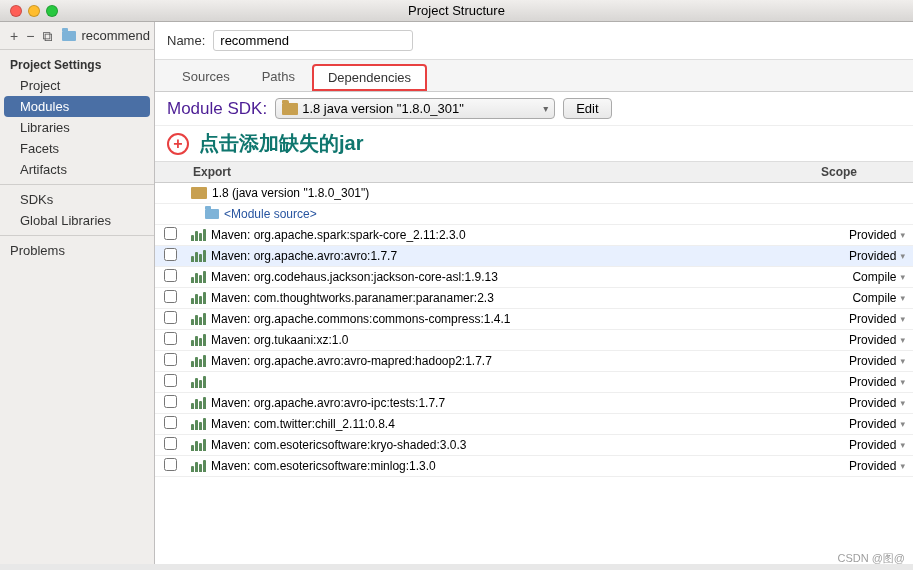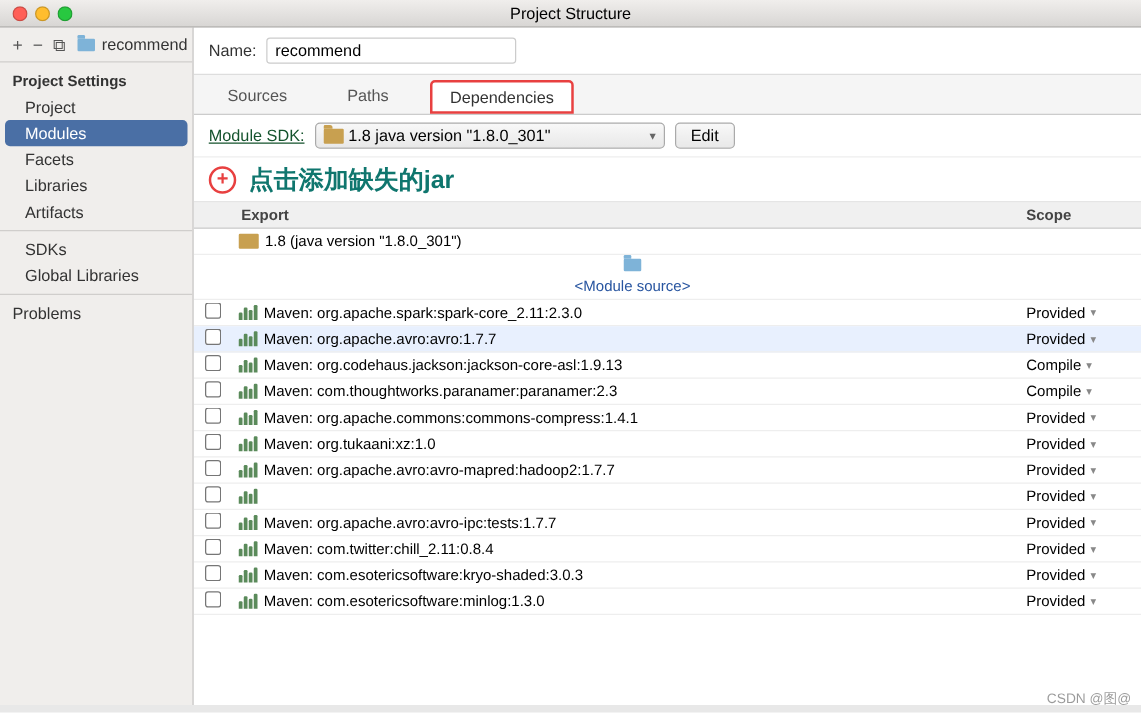--- a/index.html
+++ b/index.html
@@ -115,21 +115,21 @@
       border: 1px solid #ccc;
       border-radius: 3px;
       padding: 2px 6px;
       font-size: 13px;
       width: 200px;
     }
 
     .tabs {
       display: flex;
       padding: 4px 12px 0;
-      gap: 16px;
+      gap: 0;
       border-bottom: 1px solid #ccc;
       background: #f5f5f5;
     }
     .tab {
       padding: 4px 14px;
       font-size: 13px;
       cursor: pointer;
       color: #555;
       border: 1px solid transparent;
       border-bottom: none;
@@ -144,21 +144,21 @@
       border-radius: 4px 4px 0 0;
     }
 
     .sdk-row {
       display: flex;
       align-items: center;
       padding: 6px 12px;
       gap: 8px;
       border-bottom: 1px solid #eee;
     }
-    .sdk-label { font-size: 13px; color: #14532d; text-decoration: underline; }
+    .sdk-label { font-size: 17px; color: #4c1d95; }
     .sdk-select {
       display: flex;
       align-items: center;
       background: linear-gradient(to bottom, #f8f8f8, #e8e8e8);
       border: 1px solid #aaa;
       border-radius: 4px;
       padding: 2px 6px;
       font-size: 13px;
       cursor: pointer;
       min-width: 280px;
@@ -234,20 +234,21 @@
       padding: 3px 6px;
       display: flex;
       align-items: center;
       gap: 5px;
     }
     .dep-row .scope-cell {
       padding: 3px 8px;
       display: flex;
       align-items: center;
       gap: 4px;
+      justify-content: flex-end;
     }
 
     .maven-icon {
       display: inline-flex;
       gap: 1px;
       height: 12px;
       align-items: flex-end;
     }
     .maven-icon span {
       width: 3px;
@@ -347,24 +348,24 @@
     </div>
 
     <div class="sidebar-section-label">Project Settings</div>
     <div class="sidebar-item">
       <span>Project</span>
     </div>
     <div class="sidebar-item active">
       <span>Modules</span>
     </div>
     <div class="sidebar-item">
+      <span>Libraries</span>
+    </div>
+    <div class="sidebar-item">
       <span>Facets</span>
-    </div>
-    <div class="sidebar-item">
-      <span>Libraries</span>
     </div>
     <div class="sidebar-item">
       <span>Artifacts</span>
     </div>
 
     <div class="sidebar-divider"></div>
 
     <div class="sidebar-item">
       <span>SDKs</span>
     </div>
@@ -426,21 +427,21 @@
         <div class="check-cell"></div>
         <div class="name-cell">
           <div class="jdk-row-icon"></div>
           <span>1.8 (java version "1.8.0_301")</span>
         </div>
         <div class="scope-cell"></div>
       </div>
 
       <div class="dep-row">
         <div class="check-cell"></div>
-        <div class="name-cell" style="padding-left:20px;flex-direction:column;">
+        <div class="name-cell" style="padding-left:20px;">
           <div class="folder-small"></div>
           <span class="module-source">&lt;Module source&gt;</span>
         </div>
         <div class="scope-cell"></div>
       </div>
 
       <div class="dep-row">
         <div class="check-cell"><input type="checkbox" style=""></div>
         <div class="name-cell">
           <div class="maven-icon">

